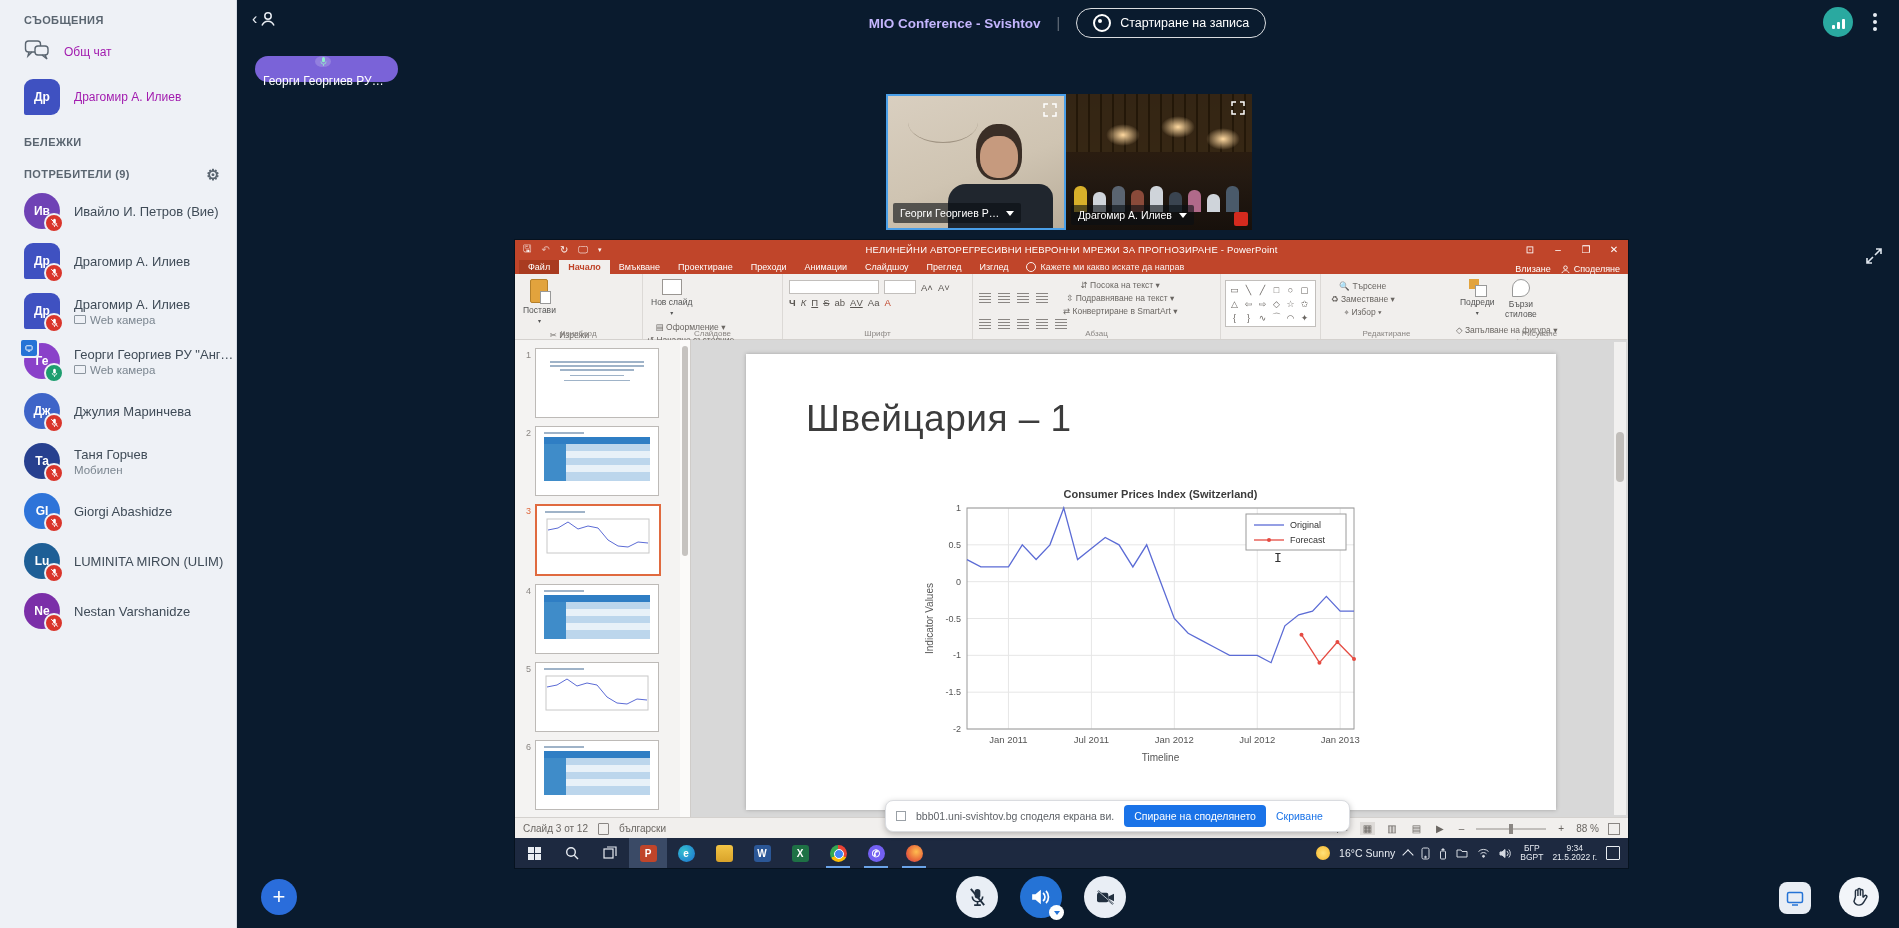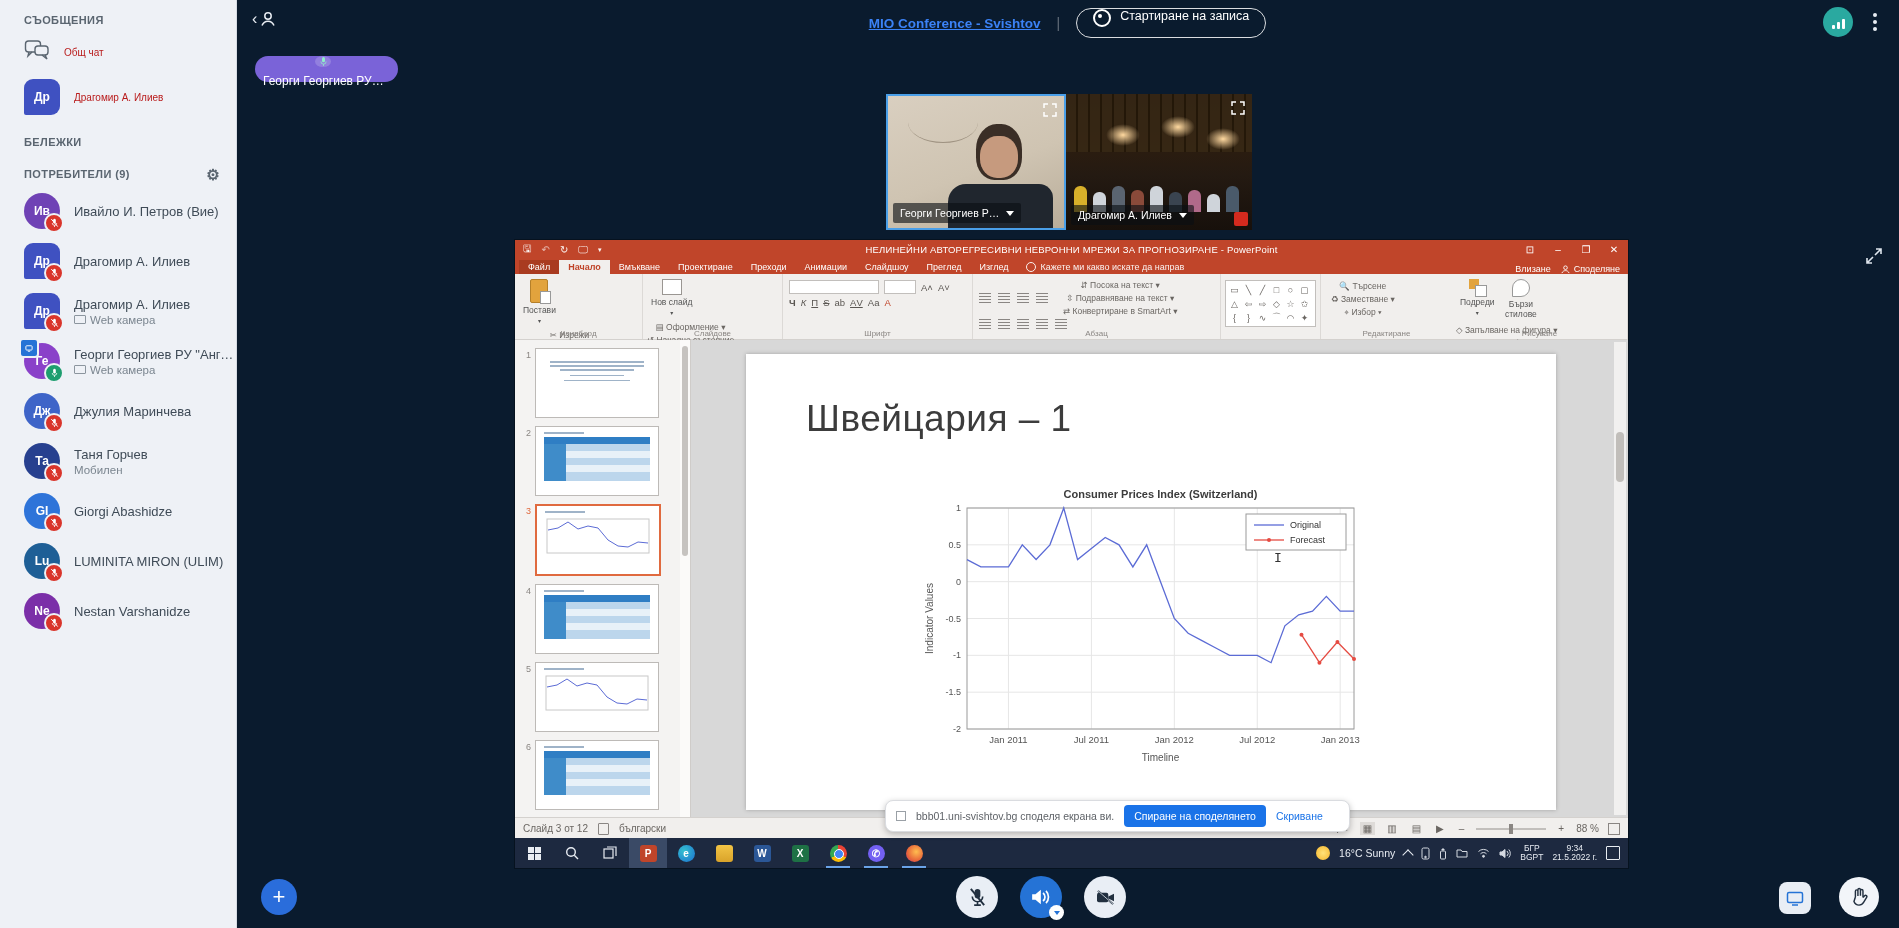--- a/index.html
+++ b/index.html
@@ -2,42 +2,42 @@
 <html><head>
 <meta charset="utf-8">
 <style>
   html,body{margin:0;padding:0;background:#000;}
   .screen{position:relative;width:1899px;height:928px;overflow:hidden;
     font-family:"Liberation Sans",sans-serif;background:#0a1b2e;}
   
   .sidebar{position:absolute;left:0;top:0;width:236px;height:100%;background:#eef1f6;border-right:1px solid #d7dce3;}
   .sec-label{font-size:11px;font-weight:bold;color:#5a6570;letter-spacing:.4px;padding:14px 24px 6px;position:relative;}
   .srow{display:flex;align-items:center;gap:14px;padding:7px 24px;cursor:pointer;}
-  .srow .lbl{font-size:10px;color:#b91c1c;}
+  .srow .lbl{font-size:12px;color:#a21caf;}
   .chat-ic,.notes-ic{color:#5a6570;}
   .avatar{position:relative;width:36px;height:36px;border-radius:50%;color:#fff;font-size:12px;font-weight:bold;
     display:flex;align-items:center;justify-content:center;flex:0 0 auto;}
   .avatar.square{border-radius:9px 9px 9px 2px;}
   .mic-badge{position:absolute;right:-4px;bottom:-4px;width:16px;height:16px;border-radius:50%;
     display:flex;align-items:center;justify-content:center;border:2px solid #eef1f6;}
   .mic-badge.muted{background:#d9352b;}
   .mic-badge.unmuted{background:#1e9e6f;}
   .presenter-badge{position:absolute;left:-5px;top:-5px;width:16px;height:16px;border-radius:4px;background:#2573d6;
     display:flex;align-items:center;justify-content:center;border:2px solid #eef1f6;}
   .user-name{font-size:13px;color:#3f4b57;white-space:nowrap;overflow:hidden;text-overflow:ellipsis;max-width:160px;}
   .user-sub{font-size:11.5px;color:#7a858f;display:flex;align-items:center;gap:4px;margin-top:2px;}
   .cam-mini{display:inline-block;width:10px;height:7px;border:1px solid #8b959e;border-radius:1px;}
   .gear{position:absolute;right:16px;top:12px;font-size:15px;color:#5a6570;cursor:pointer;}
   
   .topbar{position:absolute;left:236px;right:0;top:0;height:46px;display:flex;align-items:center;color:#fff;}
   .back-users{position:absolute;left:16px;top:10px;display:flex;align-items:center;color:#e8ecf2;cursor:pointer;}
   .tb-center{margin:0 auto;display:flex;align-items:center;gap:16px;}
-  .tb-title{font-size:13.5px;font-weight:bold;color:#3b82f6;text-decoration:underline;}
+  .tb-title{font-size:13.5px;font-weight:bold;color:#c4b5fd;}
   .tb-sep{opacity:.35;font-size:14px;}
-  .rec-btn{display:flex;gap:9px;border:1px solid rgba(255,255,255,.85);border-radius:16px;
+  .rec-btn{display:flex;align-items:center;gap:9px;border:1px solid rgba(255,255,255,.85);border-radius:16px;
     height:30px;padding:0 16px;font-size:12.5px;color:#fff;cursor:pointer;background:transparent;}
   .rec-dot{width:14px;height:14px;border:2px solid #fff;border-radius:50%;position:relative;}
   .rec-dot::after{content:"";position:absolute;left:3px;top:3px;width:4px;height:4px;background:#fff;border-radius:50%;}
   .tb-right{position:absolute;right:18px;top:7px;display:flex;align-items:center;gap:16px;}
   .net-pill{width:30px;height:30px;border-radius:50%;background:#2aa9a0;display:flex;align-items:flex-end;justify-content:center;gap:2px;padding-bottom:8px;box-sizing:border-box;cursor:pointer;}
   .net-pill i{display:block;width:3px;background:#fff;border-radius:1px;}
   .kebab{display:flex;flex-direction:column;gap:3px;cursor:pointer;padding:4px;}
   .kebab i{width:4px;height:4px;border-radius:50%;background:#e8ecf2;}
   
   .talking{position:absolute;left:255px;top:56px;height:26px;border-radius:13px;background:#7a63d8;color:#fff;

